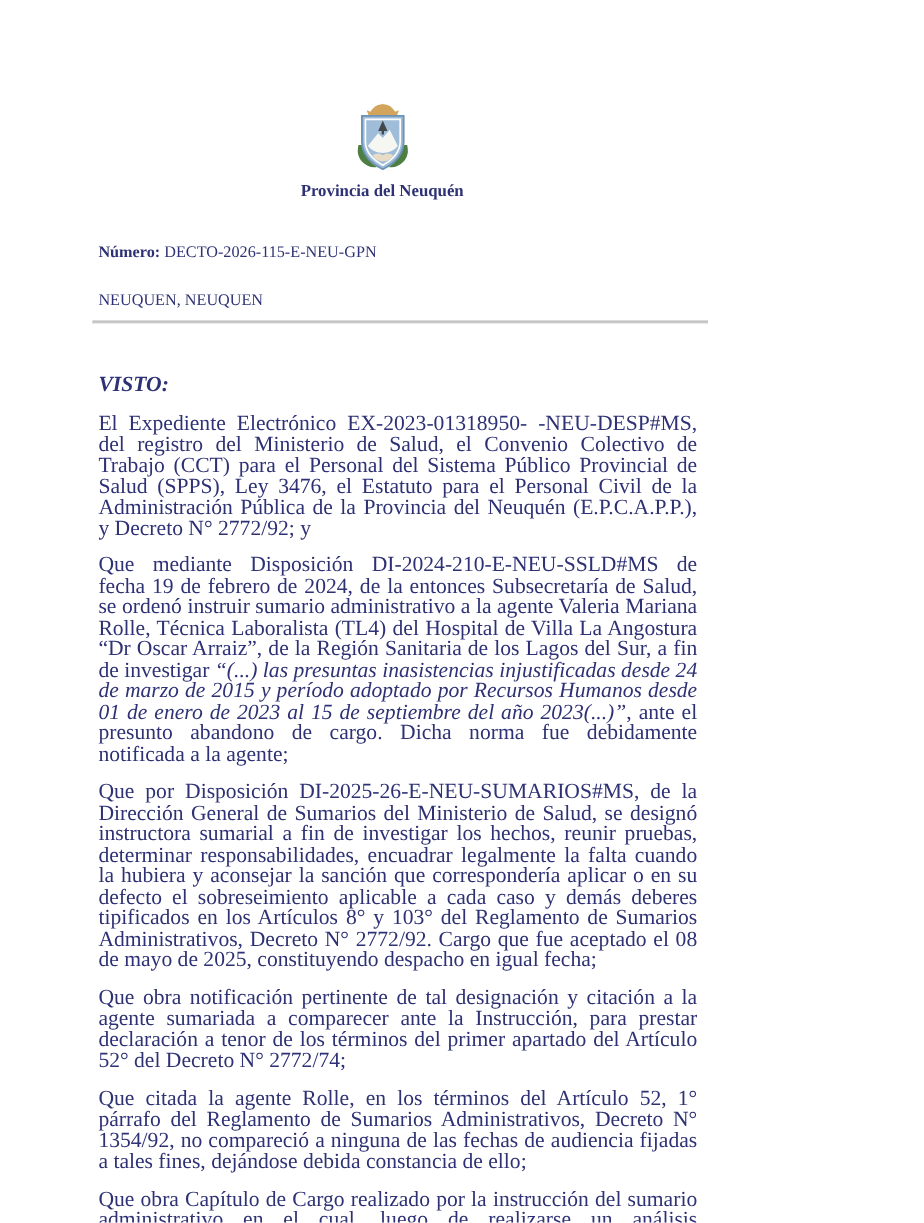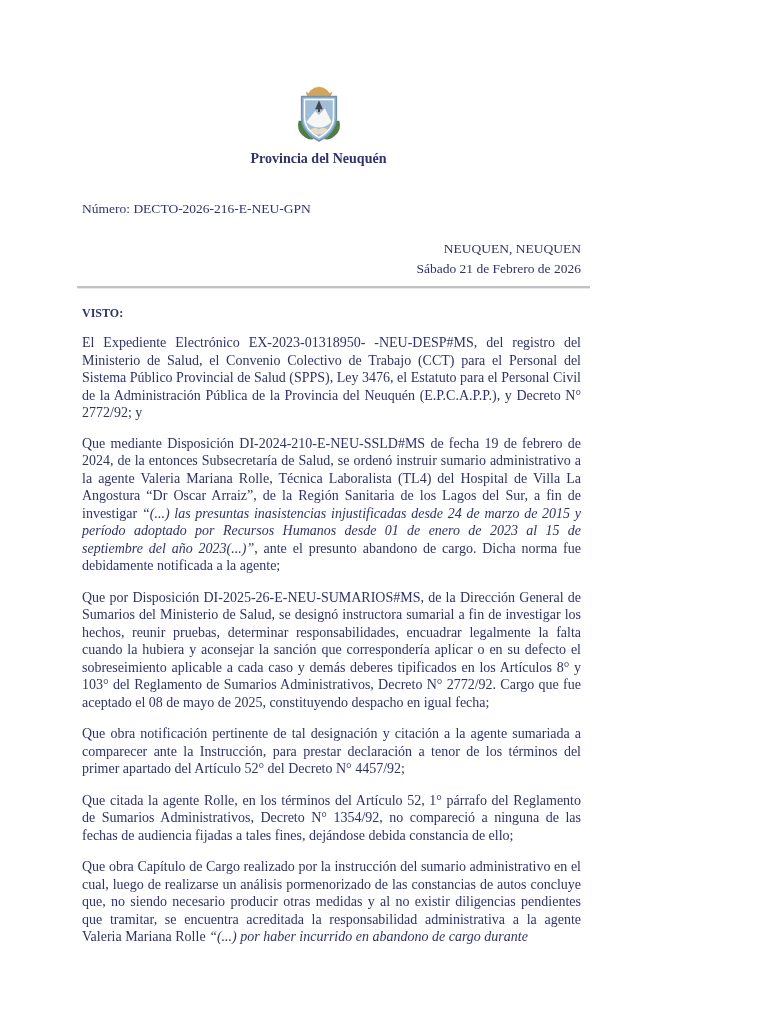--- a/index.html
+++ b/index.html
@@ -14,39 +14,39 @@
     box-sizing: border-box;
   }
   .header { text-align: center; padding-top: 86px; }
   .logo { display: inline-block; line-height: 0; }
   .doc-title { font-weight: bold; font-size: 14px; margin-top: 5px; }
   .doc-subtitle { font-size: 13px; margin-top: 3px; }
 
   .content { padding: 0 56px 0 82px; }
 
   .number-line { margin-top: 34px; font-size: 13.5px; }
-  .bold { font-weight: normal; margin-top: 40px; }
+  .bold { font-weight: bold; margin-top: 40px; }
 
-  .place-date { margin-top: 22px; text-align: right; font-size: 13.5px; line-height: 20px; }
+  .place-date { margin-top: 22px; text-align: left; font-size: 13.5px; line-height: 20px; }
 
   .reference { margin-top: 14px; font-size: 13.5px; line-height: 18px; }
 
   .divider {
     margin-top: 7px;
     margin-left: -5px;
     margin-right: -9px;
     height: 2px;
     background: #c2c2c2;
     border-bottom: 1px solid #e9e9e9;
   }
 
-  .section-heading { font-weight: bold; font-size: 12px; margin-top: 17px; }
+  .section-heading { font-weight: bold; font-size: 18px; margin-top: 40px; font-style: italic; }
   .para {
     margin-top: 14px;
-    font-size: 14px;
+    font-size: 18px;
     line-height: 17.5px;
     text-align: justify;
   }
   .para.first-after-heading { margin-top: 13px; }
   .quote-italic { font-style: italic; }
 </style>
 </head>
 <body>
 
 <div class="page">
@@ -72,40 +72,39 @@
         <path d="M21 45 Q26 42 30 45 Q34 42 39 45 Q35 51 30 50 Q25 51 21 45 Z" fill="#e9dcc6"></path>
       </svg>
     </span>
     <div class="doc-title">Provincia del Neuquén</div>
   </div>
 
   <div class="content">
 
     <div class="number-line">
       <span class="bold">Número:</span>
-      <span>DECTO-2026-216-E-NEU-GPN</span>
+      <span>DECTO-2026-115-E-NEU-GPN</span>
     </div>
 
     <div class="place-date">
       <div>NEUQUEN, NEUQUEN</div>
-      <div>Sábado 21 de Febrero de 2026</div>
     </div>
 
 
     <div class="divider"></div>
 
     <div class="section-heading">VISTO:</div>
 
     <div class="para first-after-heading">El Expediente Electrónico EX-2023-01318950- -NEU-DESP#MS, del registro del Ministerio de Salud, el Convenio Colectivo de Trabajo (CCT) para el Personal del Sistema Público Provincial de Salud (SPPS), Ley 3476, el Estatuto para el Personal Civil de la Administración Pública de la Provincia del Neuquén (E.P.C.A.P.P.), y Decreto N° 2772/92; y</div>
 
 
     <div class="para first-after-heading"><span>Que mediante Disposición DI-2024-210-E-NEU-SSLD#MS de fecha 19 de febrero de 2024, de la entonces Subsecretaría de Salud, se ordenó instruir sumario administrativo a la agente Valeria Mariana Rolle, Técnica Laboralista (TL4) del Hospital de Villa La Angostura “Dr Oscar Arraiz”, de la Región Sanitaria de los Lagos del Sur, a fin de investigar </span><span class="quote-italic">“(...) las presuntas inasistencias injustificadas desde 24 de marzo de 2015 y período adoptado por Recursos Humanos desde 01 de enero de 2023 al 15 de septiembre del año 2023(...)”</span><span>, ante el presunto abandono de cargo. Dicha norma fue debidamente notificada a la agente;</span></div>
 
     <div class="para">Que por Disposición DI-2025-26-E-NEU-SUMARIOS#MS, de la Dirección General de Sumarios del Ministerio de Salud, se designó instructora sumarial a fin de investigar los hechos, reunir pruebas, determinar responsabilidades, encuadrar legalmente la falta cuando la hubiera y aconsejar la sanción que correspondería aplicar o en su defecto el sobreseimiento aplicable a cada caso y demás deberes tipificados en los Artículos 8° y 103° del Reglamento de Sumarios Administrativos, Decreto N° 2772/92. Cargo que fue aceptado el 08 de mayo de 2025, constituyendo despacho en igual fecha;</div>
 
-    <div class="para">Que obra notificación pertinente de tal designación y citación a la agente sumariada a comparecer ante la Instrucción, para prestar declaración a tenor de los términos del primer apartado del Artículo 52° del Decreto N° 4457/92;</div>
+    <div class="para">Que obra notificación pertinente de tal designación y citación a la agente sumariada a comparecer ante la Instrucción, para prestar declaración a tenor de los términos del primer apartado del Artículo 52° del Decreto N° 2772/74;</div>
 
     <div class="para">Que citada la agente Rolle, en los términos del Artículo 52, 1° párrafo del Reglamento de Sumarios Administrativos, Decreto N° 1354/92, no compareció a ninguna de las fechas de audiencia fijadas a tales fines, dejándose debida constancia de ello;</div>
 
     <div class="para"><span>Que obra Capítulo de Cargo realizado por la instrucción del sumario administrativo en el cual, luego de realizarse un análisis pormenorizado de las constancias de autos concluye que, no siendo necesario producir otras medidas y al no existir diligencias pendientes que tramitar, se encuentra acreditada la responsabilidad administrativa a la agente Valeria Mariana Rolle </span><span class="quote-italic">“(...) por haber incurrido en abandono de cargo durante</span></div>
 
   </div>
 </div>
 
 </body></html>

